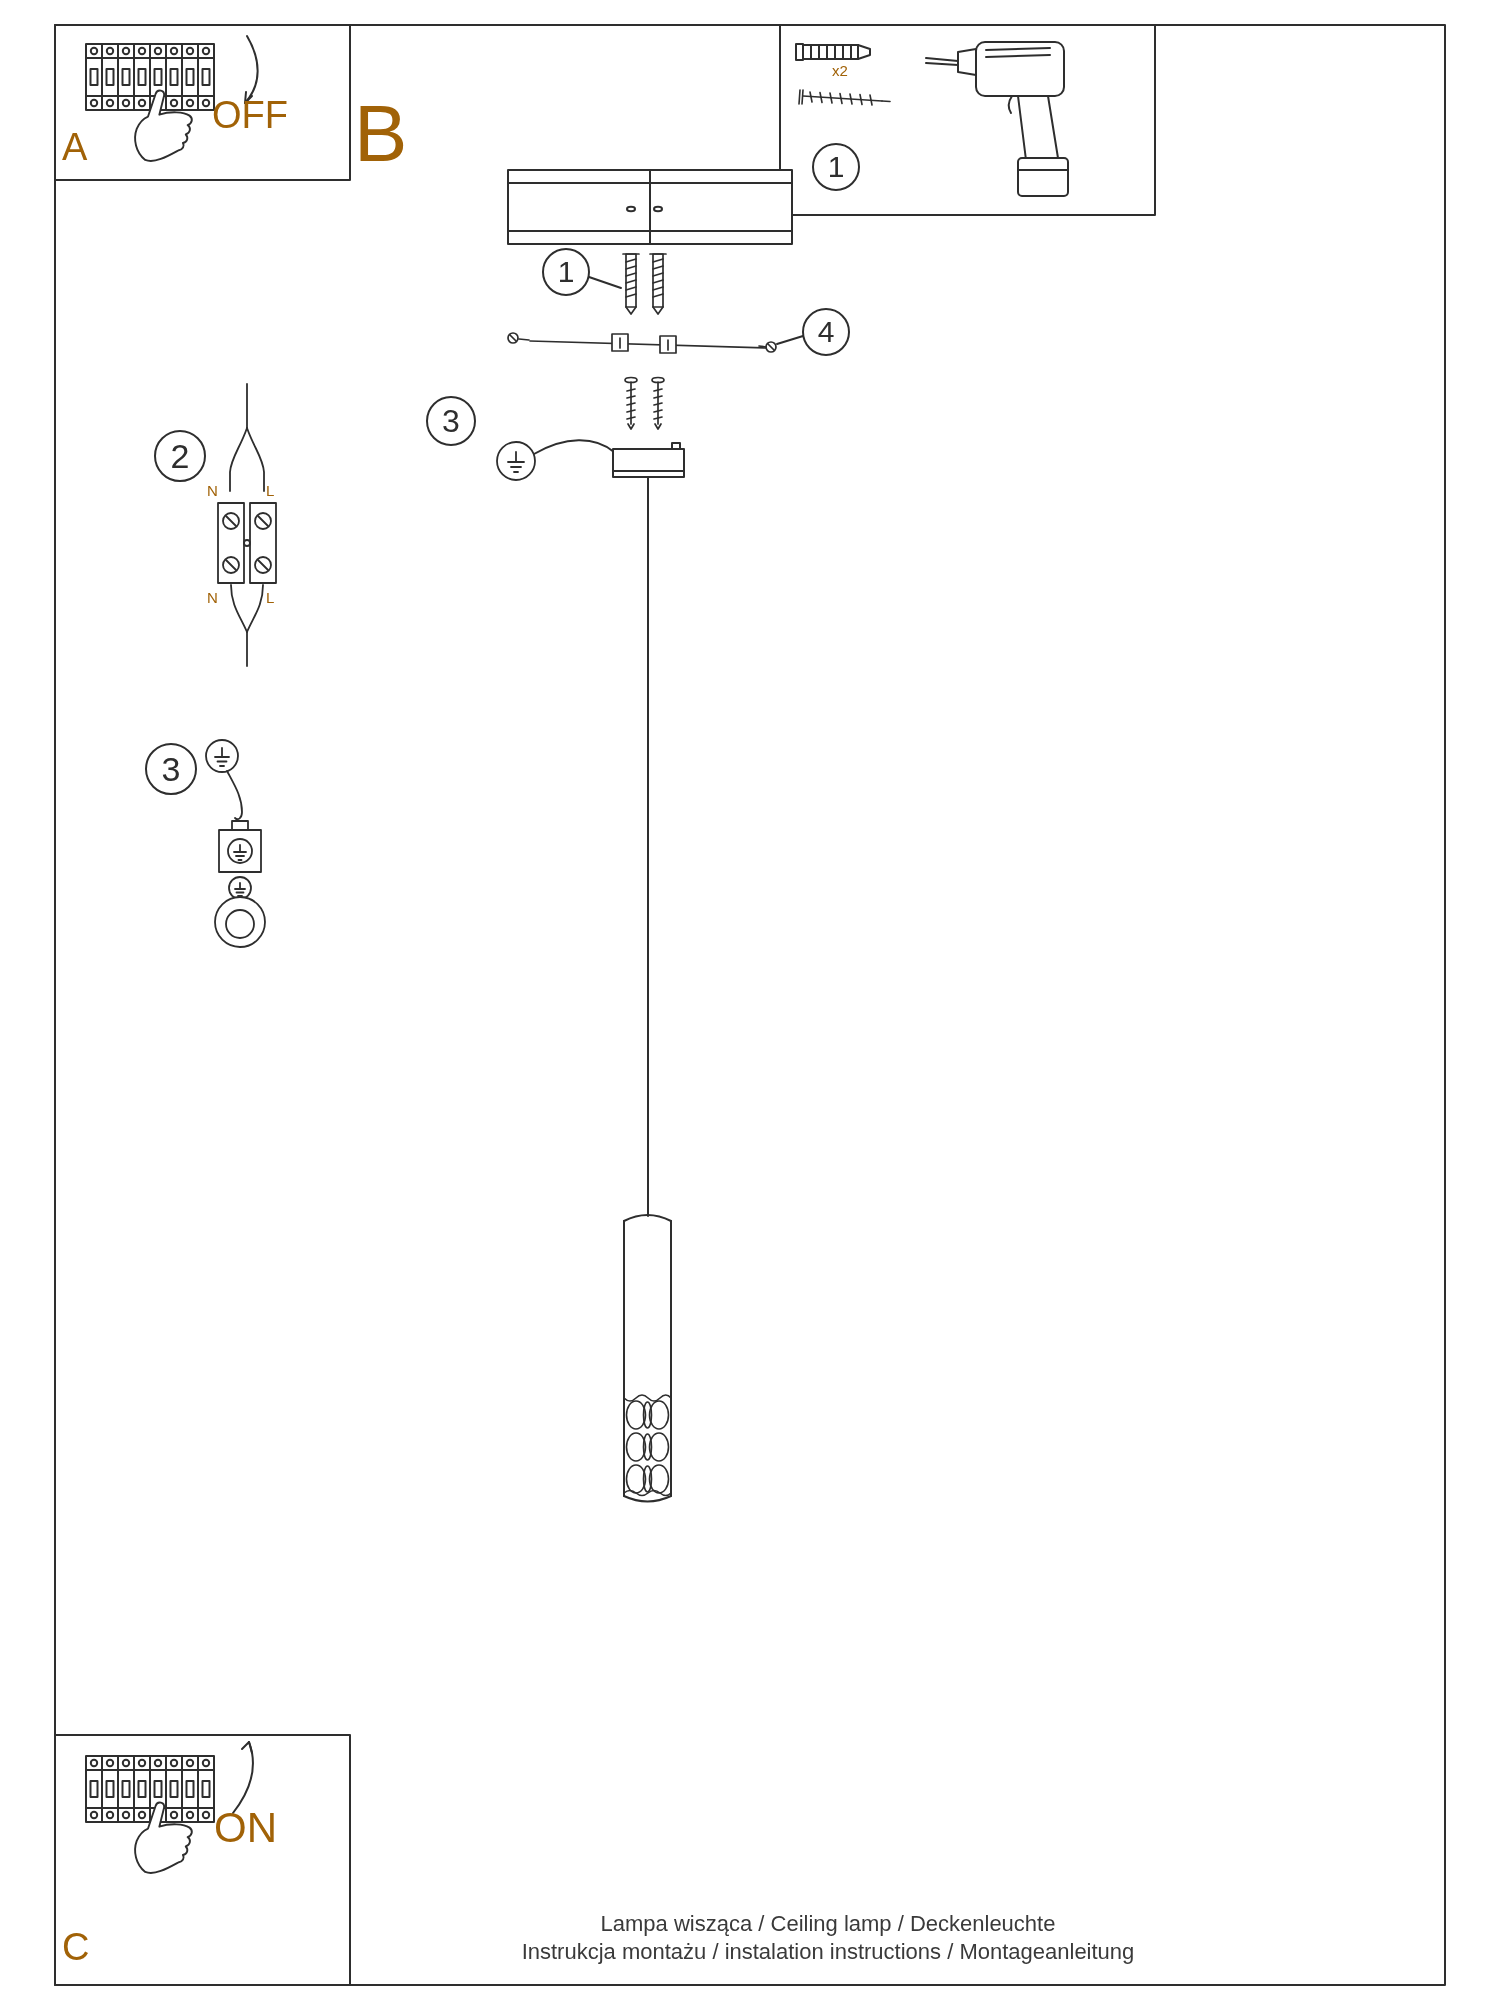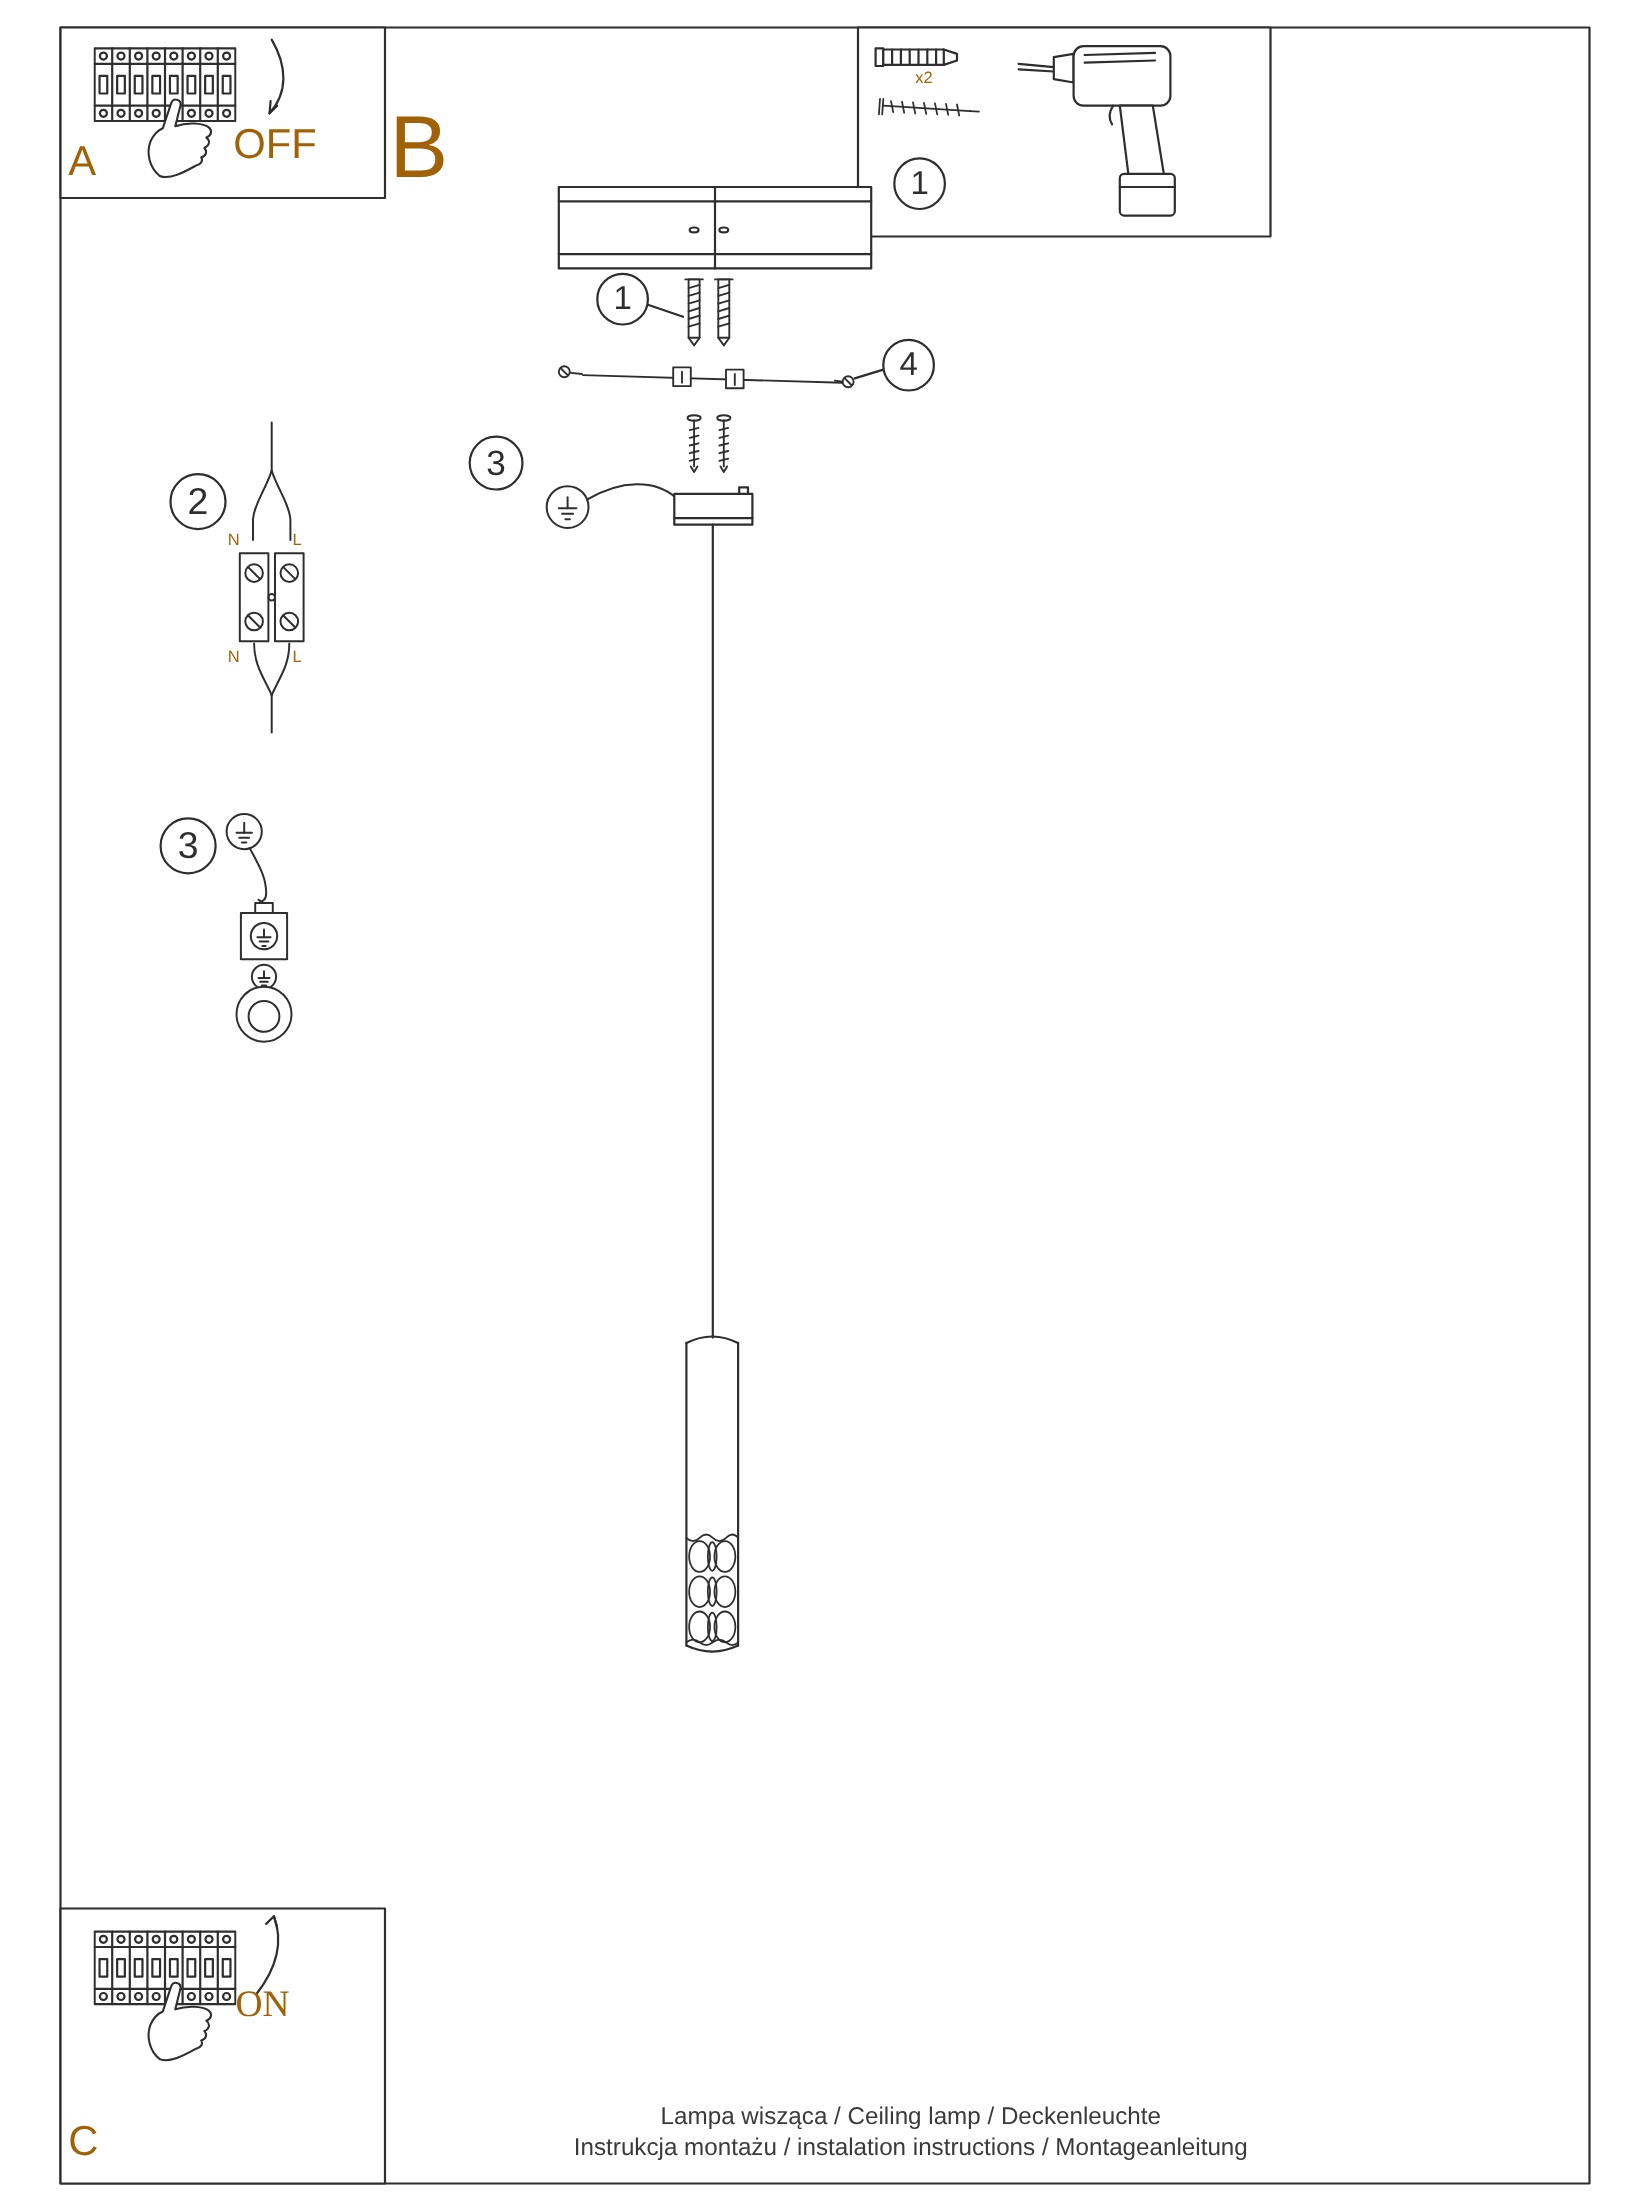--- a/index.html
+++ b/index.html
@@ -287,39 +287,39 @@
       <use href="#sym-hand" x="132" y="1798" width="66" height="80"></use>
       <g>
         <path d="M233,1813 C251,1790 258,1766 249,1742"></path>
         <path d="M249,1742 L242,1749 M249,1742 L252,1753"></path>
       </g>
 
     </g>
   </svg>
 
   <div class="t" style="left:62px;top:126px;font-size:38px;">A</div>
-  <div class="t" style="left:212px;top:111px;font-size:38px;">OFF</div>
+  <div class="t" style="left:212px;top:94px;font-size:38px;">OFF</div>
 
   <div class="t" style="left:354px;top:88px;font-size:80px;">B</div>
 
   <div class="t" style="left:832px;top:62px;font-size:15px;">x2</div>
 
   <div class="badge" style="left:812px;top:143px;width:48px;height:48px;font-size:30px;">1</div>
   <div class="badge" style="left:542px;top:248px;width:48px;height:48px;font-size:30px;">1</div>
   <div class="badge" style="left:802px;top:308px;width:48px;height:48px;font-size:30px;">4</div>
   <div class="badge" style="left:426px;top:396px;width:50px;height:50px;font-size:32px;">3</div>
   <div class="badge" style="left:154px;top:430px;width:52px;height:52px;font-size:34px;">2</div>
   <div class="badge" style="left:145px;top:743px;width:52px;height:52px;font-size:34px;">3</div>
 
   <div class="t" style="left:207px;top:482px;font-size:15px;">N</div>
   <div class="t" style="left:266px;top:482px;font-size:15px;">L</div>
   <div class="t" style="left:207px;top:589px;font-size:15px;">N</div>
   <div class="t" style="left:266px;top:589px;font-size:15px;">L</div>
 
-  <div class="t" style="left:214px;top:1804px;font-size:34px;font-family:Liberation Serif, serif;">ON</div>
+  <div class="t" style="left:214px;top:1804px;font-size:42px;">ON</div>
   <div class="t" style="left:62px;top:1926px;font-size:38px;">C</div>
 
   <div class="footer">
     <div>Lampa wisząca / Ceiling lamp / Deckenleuchte</div>
     <div>Instrukcja montażu / instalation instructions / Montageanleitung</div>
   </div>
 
 </div>
 
 </body></html>

